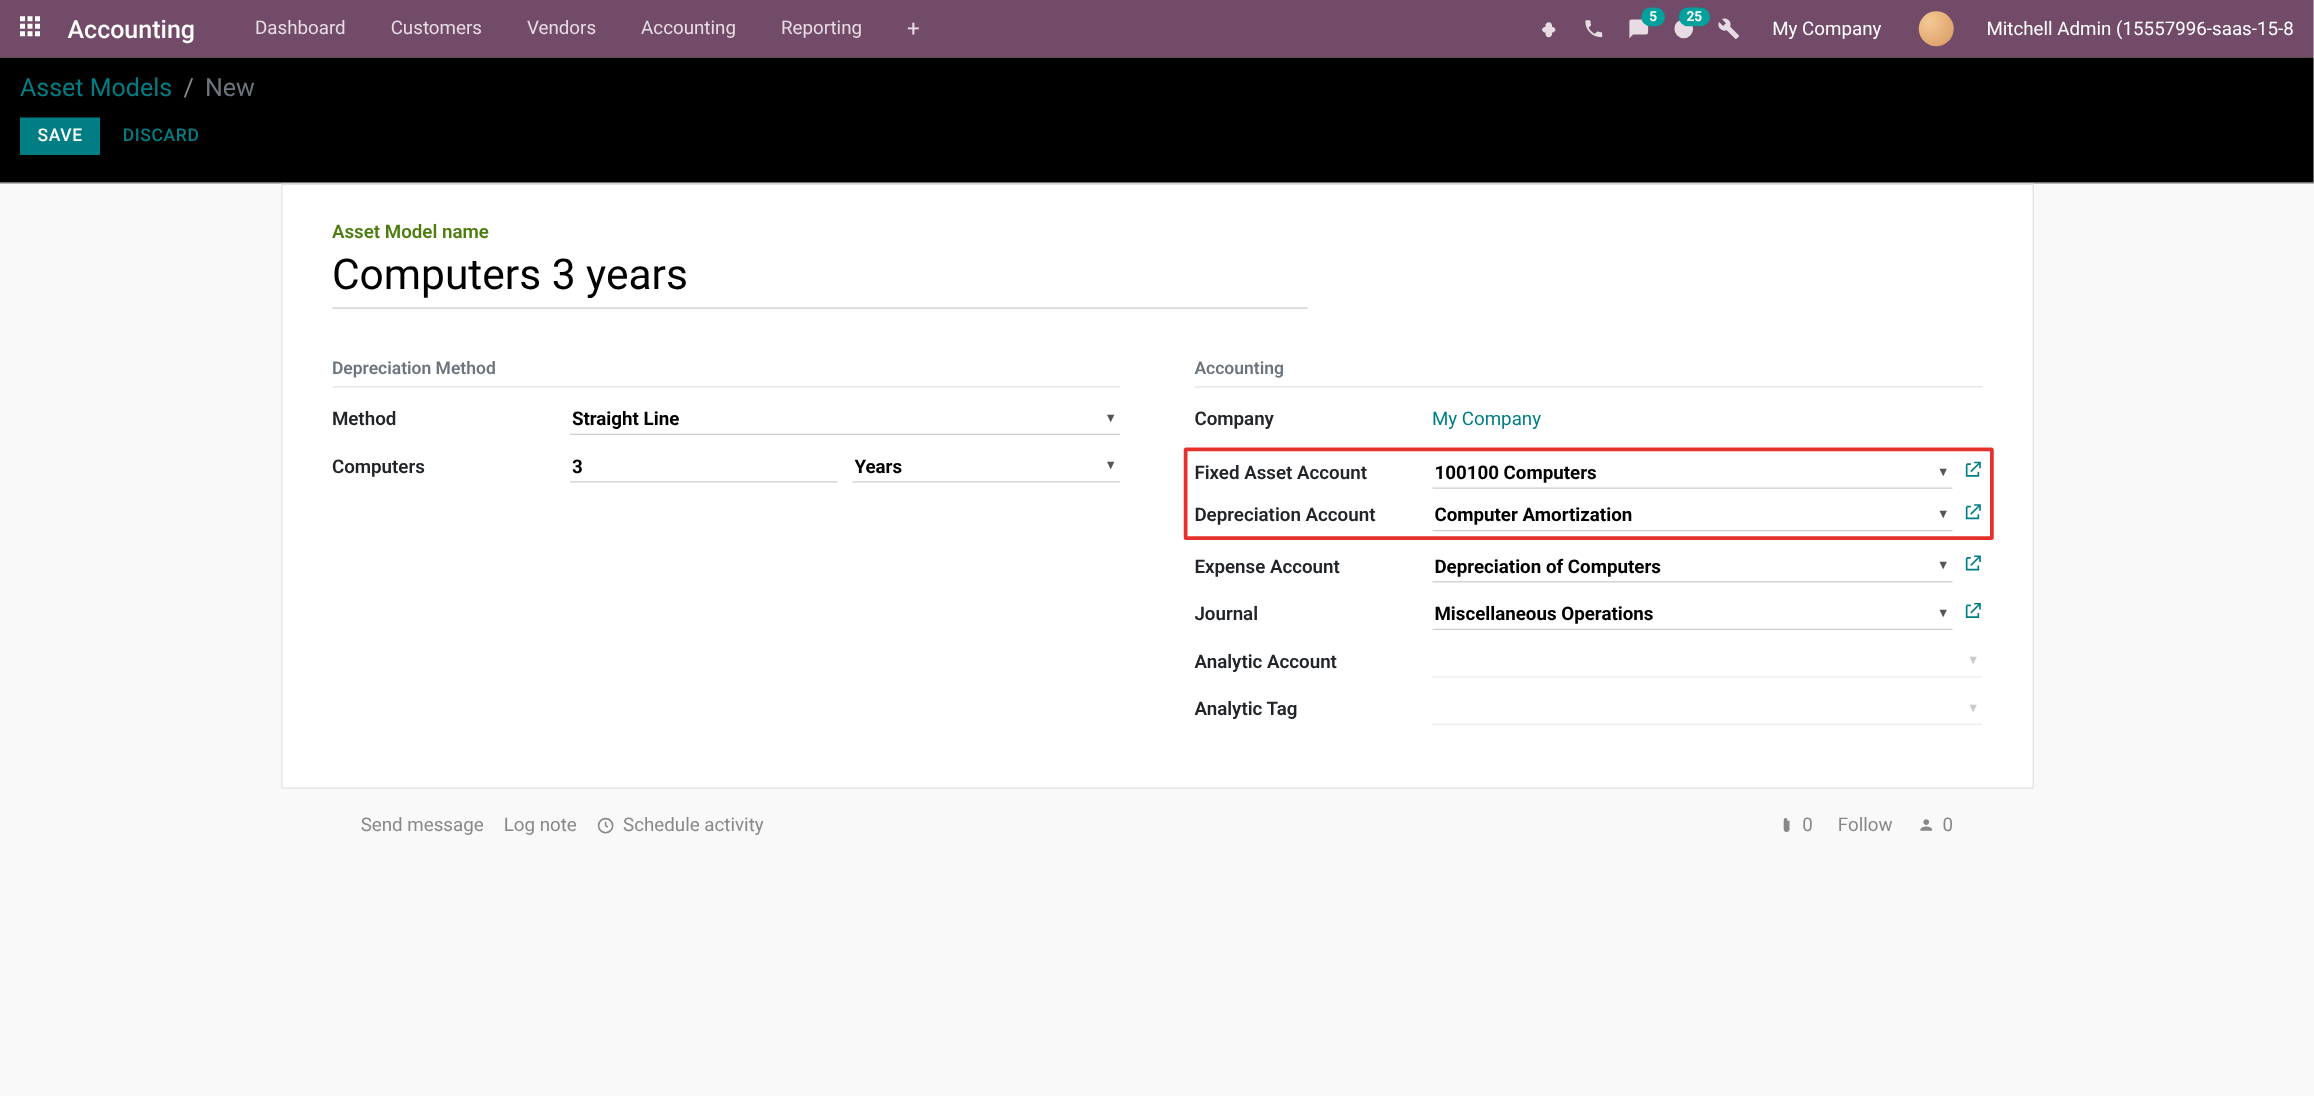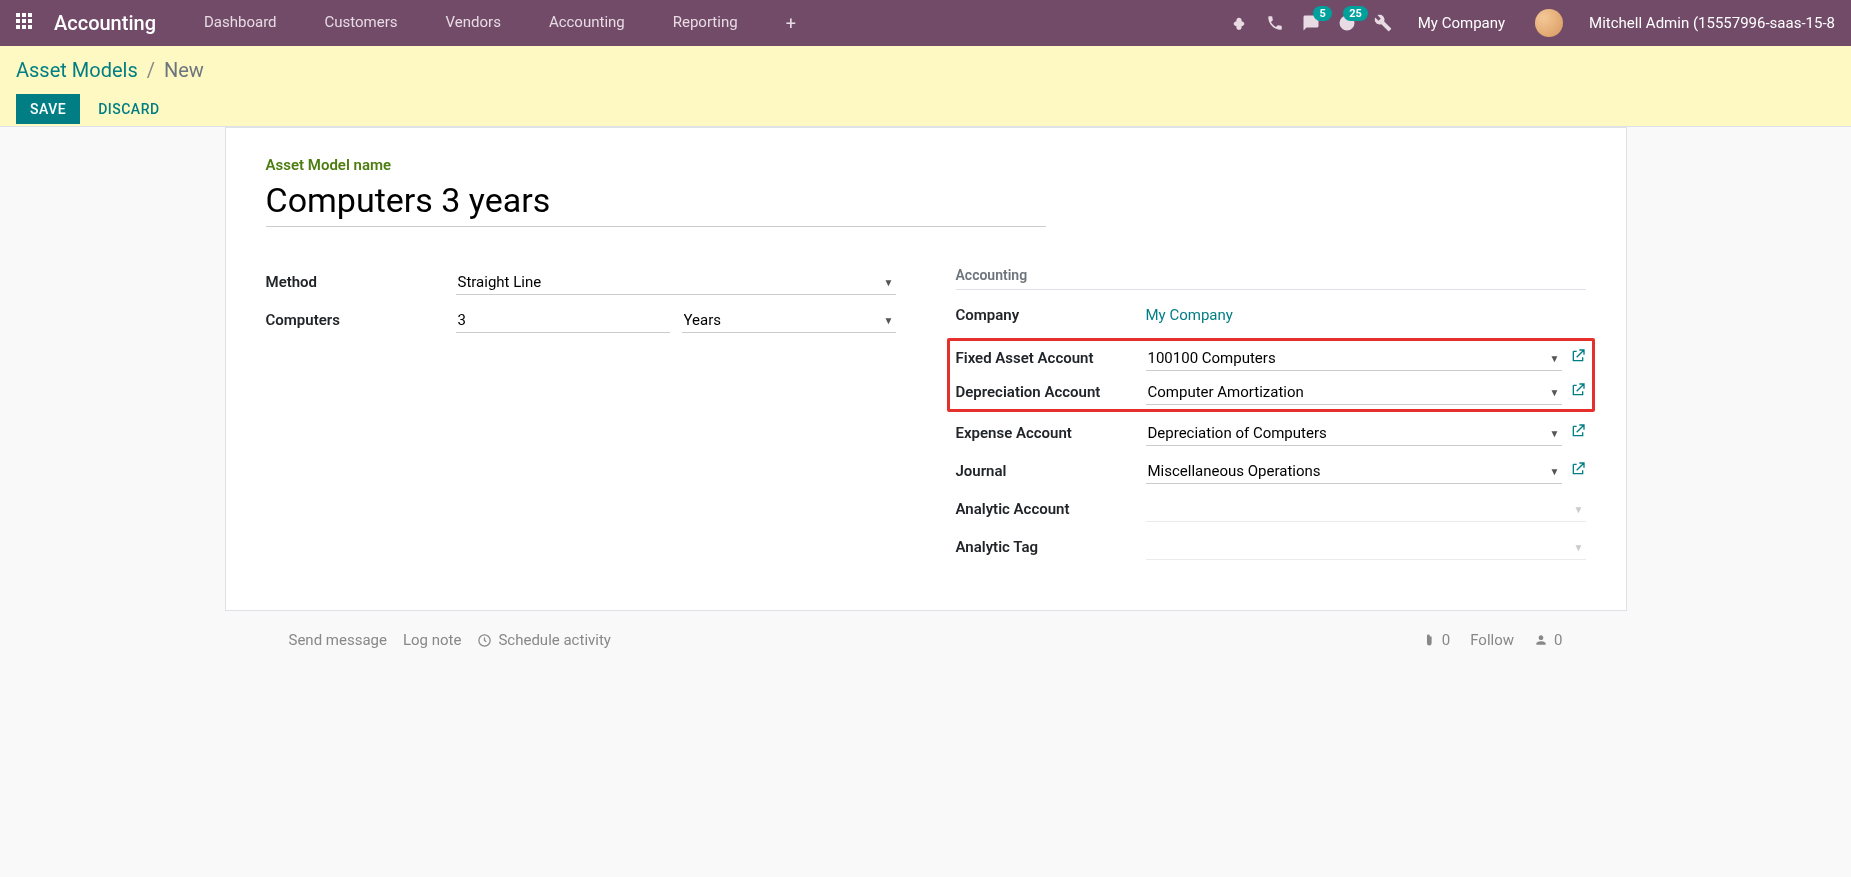--- a/index.html
+++ b/index.html
@@ -3,34 +3,34 @@
 <meta charset="utf-8">
 <style>
 * { box-sizing: border-box; margin: 0; padding: 0; font-family: -apple-system, BlinkMacSystemFont, "Segoe UI", Roboto, "Helvetica Neue", Arial, sans-serif; }
 body { background: #f9f9f9; color: #212529; overflow-x: hidden; }
 
 
 .navbar { background: #714B67; height: 46px; display: flex; align-items: center; padding: 0 16px; color: #fff; white-space: nowrap; }
 .apps-icon { width: 20px; height: 20px; display: grid; grid-template-columns: repeat(3, 4px); grid-template-rows: repeat(3, 4px); gap: 2px; margin-right: 18px; cursor: pointer; }
 .apps-icon span { background: #fff; width: 4px; height: 4px; }
 .app-name { font-size: 20px; font-weight: 500; margin-right: 30px; }
-.nav-menu { display: flex; gap: 12px; }
+.nav-menu { display: flex; gap: 0; }
 .nav-item { padding: 12px 18px; font-size: 15px; cursor: pointer; color: #e8dbe4; }
 .nav-plus { padding: 12px 18px; font-size: 18px; cursor: pointer; color: #e8dbe4; }
 .nav-spacer { flex: 1; }
 .nav-icons { display: flex; align-items: center; gap: 18px; }
 .nav-icon-item { position: relative; cursor: pointer; color: #e8dbe4; display: flex; align-items: center; }
 .nav-icon-item svg { width: 18px; height: 18px; fill: currentColor; }
 .badge { position: absolute; top: -8px; right: -12px; background: #00A09D; color: #fff; border-radius: 10px; font-size: 11px; font-weight: bold; padding: 1px 6px; min-width: 18px; text-align: center; }
 .company-name { font-size: 15px; margin: 0 12px 0 8px; color: #fff; cursor: pointer; }
 .avatar { width: 28px; height: 28px; border-radius: 50%; background: radial-gradient(circle at 30% 30%, #f4c896, #d89860); margin-right: 8px; }
 .user-name { font-size: 15px; color: #fff; }
 
 
-.control-panel { background: #fef9c3; padding: 12px 16px 2px; border-bottom: 1px solid #dee2e6; }
+.control-panel { background: #000000; padding: 12px 16px 22px; border-bottom: 1px solid #dee2e6; }
 .breadcrumb { font-size: 20px; margin-bottom: 12px; }
 .breadcrumb a { color: #017e84; text-decoration: none; }
 .breadcrumb .sep { color: #888; margin: 0 4px; }
 .breadcrumb .current { color: #6c757d; }
 .actions { display: flex; gap: 18px; align-items: center; }
 .btn-save { background: #017e84; color: #fff; border: none; padding: 7px 14px; font-size: 14px; font-weight: 500; cursor: pointer; letter-spacing: 0.5px; }
 .btn-discard { background: none; border: none; color: #017e84; font-size: 14px; font-weight: 500; cursor: pointer; letter-spacing: 0.5px; }
 
 
 .form-container { max-width: 1450px; margin: 0 auto; padding: 0 24px; }
@@ -38,21 +38,21 @@
 .field-label-top { font-size: 15px; font-weight: 600; color: #4d7c0f; margin-bottom: 4px; display: block; }
 .title-input { width: 780px; font-size: 34px; font-weight: 400; border: none; border-bottom: 1px solid #ccc; padding: 2px 0 6px; outline: none; }
 
 .form-columns { display: flex; gap: 60px; margin-top: 40px; }
 .form-col { flex: 1; }
 .group-title { font-size: 14px; font-weight: 600; color: #6c757d; padding-bottom: 6px; border-bottom: 1px solid #dee2e6; margin-bottom: 10px; }
 
 .form-row { display: flex; align-items: center; margin-bottom: 8px; min-height: 30px; }
 .row-label { width: 190px; font-size: 15px; font-weight: 600; color: #212529; flex-shrink: 0; }
 .row-value { flex: 1; display: flex; align-items: center; gap: 8px; }
-.input-underline { width: 100%; border: none; border-bottom: 1px solid #ccc; font-size: 15px; padding: 3px 18px 3px 2px; outline: none; background: transparent; }
+.input-underline { width: 100%; border: none; border-bottom: 1px solid #ccc; font-size: 15px; padding: 3px 18px 3px 2px; outline: none; background: transparent; font-weight: bold; }
 .select-wrap { position: relative; flex: 1; }
 .select-wrap .caret { position: absolute; right: 2px; top: 50%; transform: translateY(-50%); pointer-events: none; color: #555; font-size: 10px; }
 .duration-num { width: 215px; margin-right: 4px; }
 .checkbox { width: 18px; height: 18px; background: #017e84; border: 1px solid #017e84; display: flex; align-items: center; justify-content: center; cursor: pointer; }
 .checkbox::after { content: '✓'; color: #fff; font-size: 12px; font-weight: bold; }
 .link-value { color: #017e84; font-size: 15px; }
 .ext-link { color: #017e84; cursor: pointer; flex-shrink: 0; }
 .ext-link svg { width: 16px; height: 16px; fill: none; stroke: currentColor; stroke-width: 2; }
 
 .highlight-box { border: 3px solid #e6302c; padding: 2px 6px; margin: 0 -9px 6px; border-radius: 2px; }
@@ -138,20 +138,21 @@
 </div>
 
 <div class="form-container">
   <div class="sheet">
     <label class="field-label-top">Asset Model name</label>
     <input class="title-input" value="Computers 3 years" style="">
 
     <div class="form-columns">
 
       <div class="form-col">
+        <div class="group-title">Depreciation Method</div>
 
         <div class="form-row">
           <div class="row-label">Method</div>
           <div class="row-value">
             <div class="select-wrap">
               <input class="input-underline" value="Straight Line" style="">
               <span class="caret">▼</span>
             </div>
           </div>
         </div>

